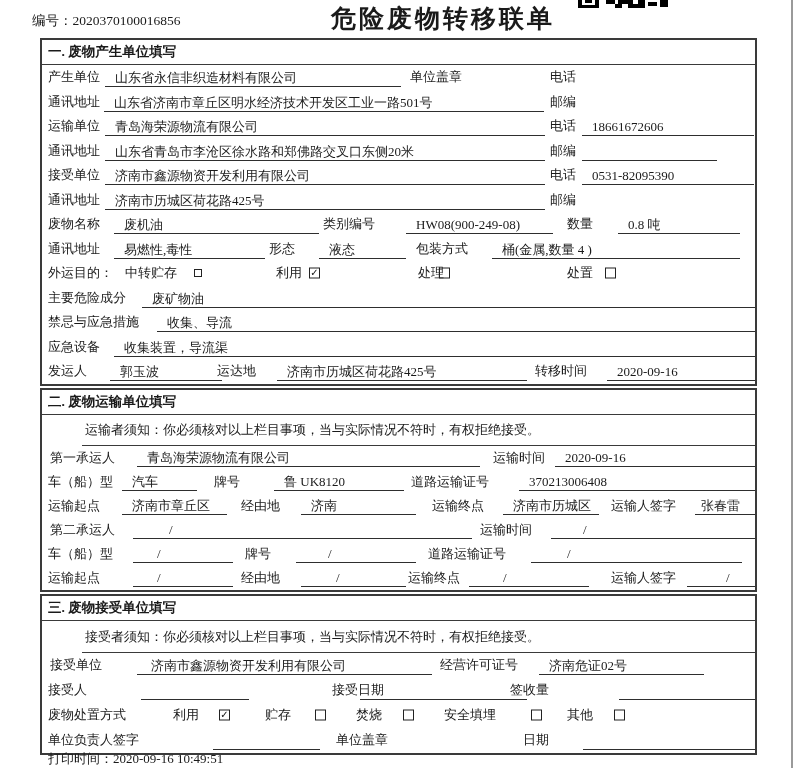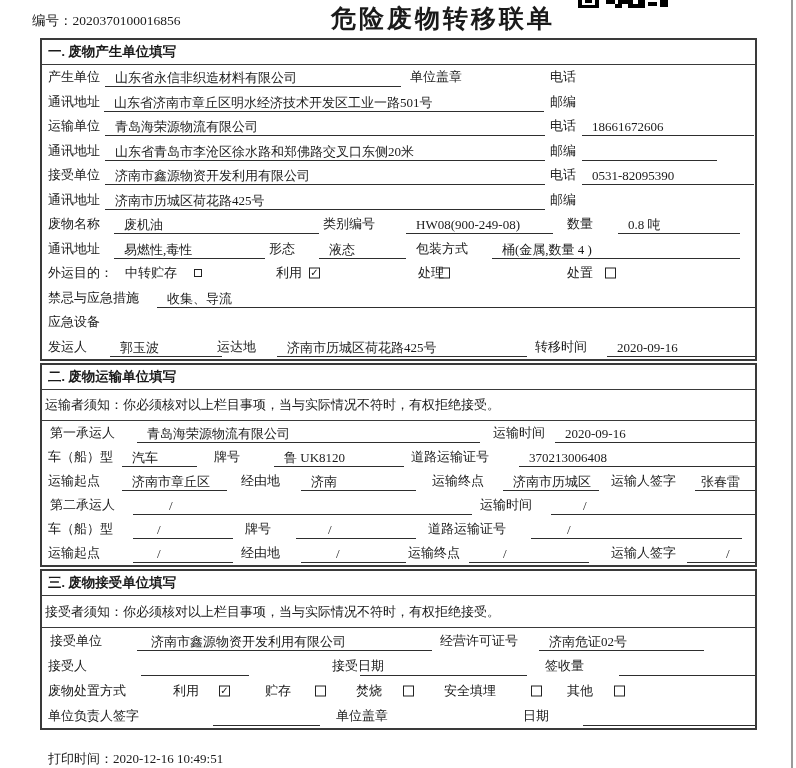--- a/index.html
+++ b/index.html
@@ -6,21 +6,21 @@
   .page{position:relative;width:796px;height:768px;background:#fff;overflow:hidden;
         font-family:"Liberation Serif","DejaVu Serif",serif;color:#1a1a1a;}
   .serial{position:absolute;left:32px;top:12px;font-size:13.5px;white-space:nowrap;}
   .title{position:absolute;left:331px;top:2px;font-size:25px;font-weight:bold;letter-spacing:3px;white-space:nowrap;}
   .qr{position:absolute;left:578px;top:0;}
   .edge-line{position:absolute;left:791px;top:0;width:2px;height:768px;background:#9a9a9a;}
   .formtable{position:absolute;left:40px;top:38px;width:717px;}
   .sec{border:2px solid #3a3a3a;margin-bottom:2px;box-sizing:border-box;}
   .sec-head{height:24px;line-height:24px;padding-left:6px;font-size:13.5px;font-weight:bold;
             border-bottom:1.5px solid #3a3a3a;}
-  .notice{height:30px;line-height:30px;padding-left:3px;font-size:13px;border-bottom:1.5px solid #3a3a3a;white-space:nowrap;}
+  .notice{height:30px;line-height:30px;padding-left:3px;font-size:13px;border-bottom:1.5px solid #3a3a3a;white-space:nowrap;margin-left:40px;}
   .row{position:relative;font-size:13px;}
   .lb{position:absolute;top:50%;transform:translateY(-50%);white-space:nowrap;}
   .u{position:absolute;bottom:2.5px;height:18px;line-height:18px;border-bottom:1px solid #2e2e2e;
      padding-left:10px;box-sizing:border-box;white-space:nowrap;overflow:visible;}
   .cb{position:absolute;width:11px;height:11px;border:1.5px solid #222;top:50%;transform:translateY(-50%);
       box-sizing:border-box;text-align:center;color:#111;
       font:bold 10px/8px "DejaVu Sans","Liberation Sans",sans-serif;}
   .cb.sm{width:8px;height:8px;}
   .footer{position:absolute;left:48px;top:750px;font-size:13px;white-space:nowrap;}
 </style>
@@ -119,28 +119,33 @@
         <span class="lb" style="left:83px">中转贮存</span>
         <span class="cb sm" style="left:152px"></span>
         <span class="lb" style="left:234px">利用</span>
         <span class="cb checked" style="left:267px">✓</span>
         <span class="lb" style="left:376px">处理</span>
         <span class="cb" style="left:397px"></span>
         <span class="lb" style="left:525px">处置</span>
         <span class="cb" style="left:563px"></span>
       </div>
 
+      <div class="row" style="height:24.5px">
+        <span class="lb" style="left:6px">主要危险成分</span>
+        <span class="u" style="left:100px;width:613px">废矿物油</span>
+      </div>
 
       <div class="row" style="height:24.5px">
         <span class="lb" style="left:6px">禁忌与应急措施</span>
         <span class="u" style="left:115px;width:598px">收集、导流</span>
       </div>
 
       <div class="row" style="height:24.5px">
         <span class="lb" style="left:6px">应急设备</span>
+        <span class="u" style="left:72px;width:641px">收集装置，导流渠</span>
       </div>
 
       <div class="row" style="height:24.5px">
         <span class="lb" style="left:6px">发运人</span>
         <span class="u" style="left:68px;width:112px">郭玉波</span>
         <span class="lb" style="left:175px">运达地</span>
         <span class="u" style="left:235px;width:250px">济南市历城区荷花路425号</span>
         <span class="lb" style="left:493px">转移时间</span>
         <span class="u" style="left:565px;width:148px">2020-09-16</span>
       </div>
@@ -214,21 +219,21 @@
         <span class="u" style="left:95px;width:295px;padding-left:14px">济南市鑫源物资开发利用有限公司</span>
         <span class="lb" style="left:398px">经营许可证号</span>
         <span class="u" style="left:497px;width:165px">济南危证02号</span>
       </div>
 
       <div class="row" style="height:25px">
         <span class="lb" style="left:6px">接受人</span>
         <span class="u" style="left:99px;width:108px"></span>
         <span class="lb" style="left:290px">接受日期</span>
         <span class="u" style="left:318px;width:167px"></span>
-        <span class="lb" style="left:503px">签收量</span>
+        <span class="lb" style="left:468px">签收量</span>
         <span class="u" style="left:577px;width:136px"></span>
       </div>
 
       <div class="row" style="height:25px">
         <span class="lb" style="left:6px">废物处置方式</span>
         <span class="lb" style="left:131px">利用</span>
         <span class="cb checked" style="left:177px">✓</span>
         <span class="lb" style="left:223px">贮存</span>
         <span class="cb" style="left:273px"></span>
         <span class="lb" style="left:314px">焚烧</span>
@@ -242,15 +247,15 @@
       <div class="row" style="height:25px">
         <span class="lb" style="left:6px">单位负责人签字</span>
         <span class="u" style="left:171px;width:107px"></span>
         <span class="lb" style="left:294px">单位盖章</span>
         <span class="lb" style="left:481px">日期</span>
         <span class="u" style="left:541px;width:172px"></span>
       </div>
     </div>
   </div>
 
-  <div class="footer"><span>打印时间：</span><span>2020-12-16 10:49:51</span></div>
+  <div class="footer"><span>打印时间：</span><span>2020-09-16 10:49:51</span></div>
 
 </div>
 
 </body></html>

